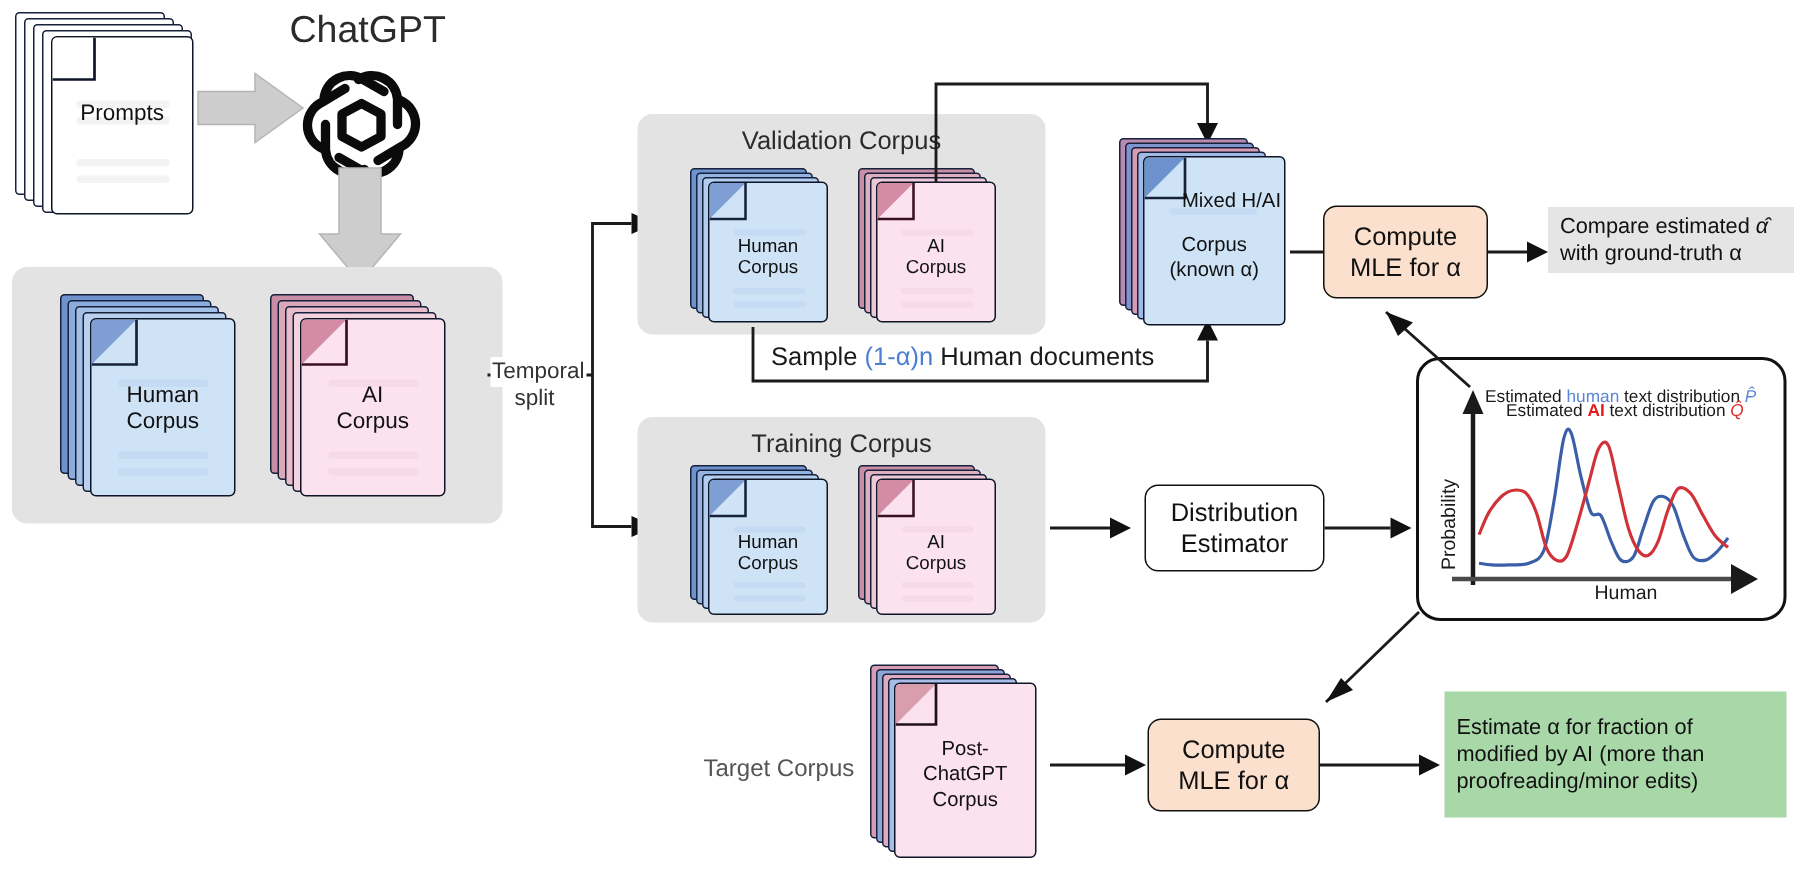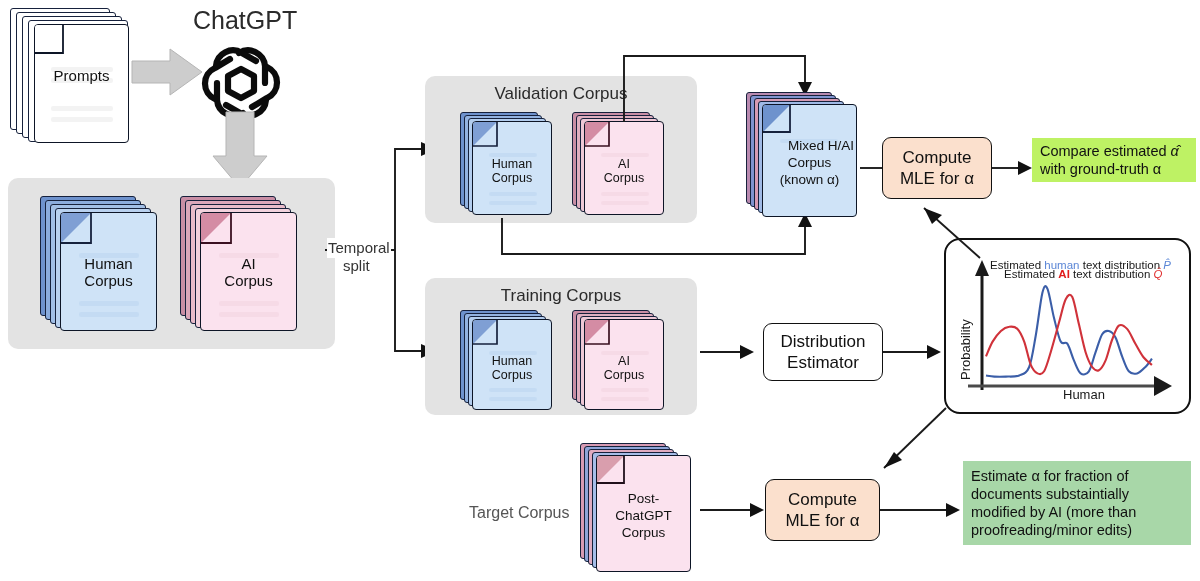--- a/index.html
+++ b/index.html
@@ -50,21 +50,21 @@
   }
   .procbox.peach{background:#fbe0cd;}
   .procbox.white{background:#ffffff;}
 
   
   .callout{
     position:absolute;box-sizing:border-box;display:flex;
     align-items:center;justify-content:flex-start;
     padding:6px 8px;font-size:14.5px;line-height:18px;color:#111;
   }
-  .callout.yellow{background:#bef264;}
+  .callout.yellow{background:#e5e5e5;}
   .callout.green{background:#a8d7a8;}
 
   
   .plain{position:absolute;font-size:17px;color:#333;line-height:20px;}
   .plain.small{font-size:15px;}
   .plain.grey{color:#555;}
   .note{position:absolute;font-size:17px;color:#1a1a1a;white-space:nowrap;}
   .red{color:#e03030;}
   .blue{color:#4a7fd4;}
   .redb{color:#e11b1b;font-weight:bold;}
@@ -259,34 +259,37 @@
 
   <svg width="240" height="90" style="left:620px;top:48px;">
     <path class="ln" d="M4,74 L4,8 L185,8 L185,34"></path>
     <path d="M178,34 L185,48 L192,34 Z" fill="#111"></path>
   </svg>
 
   <svg width="320" height="90" style="left:498px;top:216px;">
     <path class="ln" d="M4,2 L4,38 L307,38 L307,11"></path>
     <path d="M300,11 L307,-3 L314,11 Z" fill="#111"></path>
   </svg>
+  <div class="note" style="left:511px;top:228px;background:#fff;padding:0 3px;">
+    <span>Sample </span><span class="blue">(1-α)n</span><span> Human documents</span>
+  </div>
 
   <div class="docstack" style="left:746px;top:92px;width:130px;height:130px;">
     <div class="sheet" style="left:0;top:0;width:86px;height:112px;background:#b98ab0;"></div>
     <div class="sheet" style="left:4px;top:3px;width:86px;height:112px;background:#7f94cf;"></div>
     <div class="sheet" style="left:8px;top:6px;width:86px;height:112px;background:#d79bb3;"></div>
     <div class="sheet" style="left:12px;top:9px;width:86px;height:112px;background:#a0bae6;"></div>
     <div class="front" style="left:16px;top:12px;width:95px;height:113px;background:#cfe3f7;">
       <div class="fold" style="left:0;top:0;border-width:27px 27px 0 0;border-color:#6e92cd transparent transparent transparent;border-style:solid;"></div>
       <svg width="95" height="113" viewBox="0 0 95 113">
         <path d="M0,27 L27,27 L27,0" fill="none" stroke="#16213c" stroke-width="1.8"></path>
       </svg>
       <div class="ruleline" style="left:17px;top:34px;width:58px;height:4px;background:#bcd6f0;"></div>
     </div>
-    <div class="doclabel" style="left:16px;width:118px;top:46px;font-size:13.5px;">Mixed H/AI</div>
+    <div class="doclabel" style="left:16px;width:118px;top:34px;font-size:13.5px;">Mixed H/AI</div>
     <div class="doclabel" style="left:16px;width:95px;top:63px;font-size:13.5px;">Corpus</div>
     <div class="doclabel" style="left:16px;width:95px;top:80px;font-size:13.5px;">(known α)</div>
   </div>
 
   <svg width="46" height="20" style="left:860px;top:158px;">
     <path class="ln" d="M0,10 L28,10"></path>
     <path d="M28,3 L42,10 L28,17 Z" fill="#111"></path>
   </svg>
 
   <div class="procbox peach" style="left:882px;top:137px;width:110px;height:62px;flex-direction:column;">
@@ -384,19 +387,18 @@
   </div>
 
   <svg width="86" height="20" style="left:880px;top:500px;">
     <path class="ln" d="M0,10 L66,10"></path>
     <path d="M66,3 L80,10 L66,17 Z" fill="#111"></path>
   </svg>
 
   <div class="callout green" style="left:963px;top:461px;width:228px;height:84px;">
     <div>
       <div>Estimate α for fraction of</div>
-      <div>documents substaintially</div>
       <div>modified by AI (more than</div>
       <div>proofreading/minor edits)</div>
     </div>
   </div>
 
 </div>
 
 </body></html>

